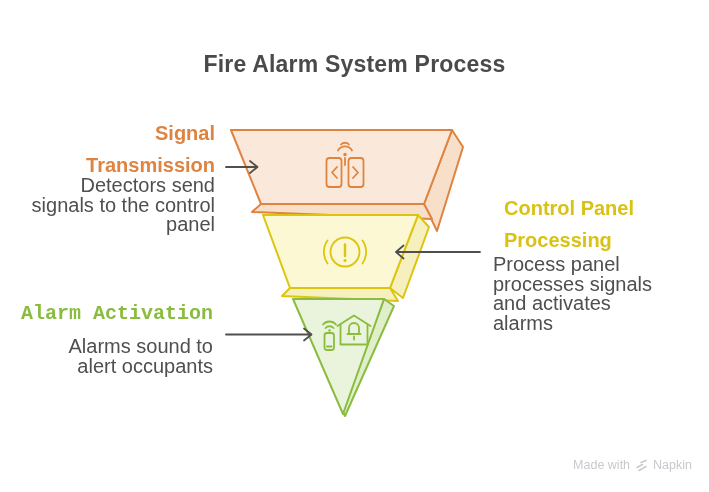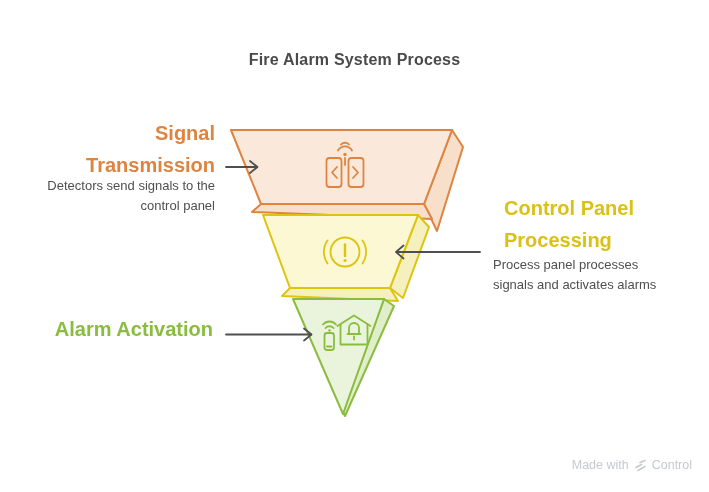--- a/index.html
+++ b/index.html
@@ -2,29 +2,29 @@
 <html><head>
 <meta charset="utf-8">
 <style>
   html,body{margin:0;padding:0;background:#fff;}
   .canvas{
     position:relative;width:709px;height:492px;background:#ffffff;overflow:hidden;
     font-family:"Liberation Sans","DejaVu Sans",sans-serif;
   }
   .title{
     position:absolute;left:0;right:0;top:51px;text-align:center;
-    font-size:16px;font-weight:700;color:#4A4A4A;letter-spacing:.2px;
+    font-size:23px;font-weight:700;color:#4A4A4A;letter-spacing:.2px;
   }
   .stage-heading{position:absolute;font-size:20px;line-height:32px;font-weight:600;}
-  .stage-desc{position:absolute;font-size:13px;line-height:19.5px;color:#4F4F4F;}
+  .stage-desc{position:absolute;font-size:20px;line-height:19.5px;color:#4F4F4F;}
   .st-heading{right:494px;top:117px;width:170px;text-align:right;color:#DE8440;}
   .st-desc{right:494px;top:176px;width:190px;text-align:right;}
   .cp-heading{left:504px;top:192px;width:160px;text-align:left;color:#D9C213;}
   .cp-desc{left:493px;top:255px;width:180px;text-align:left;}
-  .aa-heading{right:496px;top:313px;width:200px;text-align:right;color:#8ABD3F;}
+  .aa-heading{right:496px;top:298px;width:200px;text-align:right;color:#8ABD3F;font-family:Liberation Mono, monospace;}
   .aa-desc{right:496px;top:337px;width:180px;text-align:right;}
   .funnel-svg{position:absolute;left:0;top:0;}
   .watermark{
     position:absolute;right:17px;bottom:20px;display:flex;align-items:center;gap:5px;
     font-size:12.5px;color:#C6C9CE;text-align:center;
   }
 </style>
 </head>
 <body>
 
@@ -99,24 +99,25 @@
     </g>
   </svg>
 
   <div class="stage-heading st-heading">Signal Transmission</div>
   <div class="stage-desc st-desc">Detectors send signals to the control panel</div>
 
   <div class="stage-heading cp-heading">Control Panel Processing</div>
   <div class="stage-desc cp-desc">Process panel processes signals and activates alarms</div>
 
   <div class="stage-heading aa-heading">Alarm Activation</div>
+  <div class="stage-desc aa-desc">Alarms sound to alert occupants</div>
 
   <div class="watermark">
     <span>Made with</span>
     <svg width="13" height="13" viewBox="0 0 13 13" fill="none" stroke="#C6C9CE" stroke-width="1.6" stroke-linecap="round">
       <path d="M 2,8.5 L 7.5,5.5"></path>
       <path d="M 4,11.5 L 11,7.5"></path>
       <path d="M 6,3.5 L 11,1.5"></path>
     </svg>
-    <span>Control</span>
+    <span>Napkin</span>
   </div>
 
 </div>
 
 </body></html>

